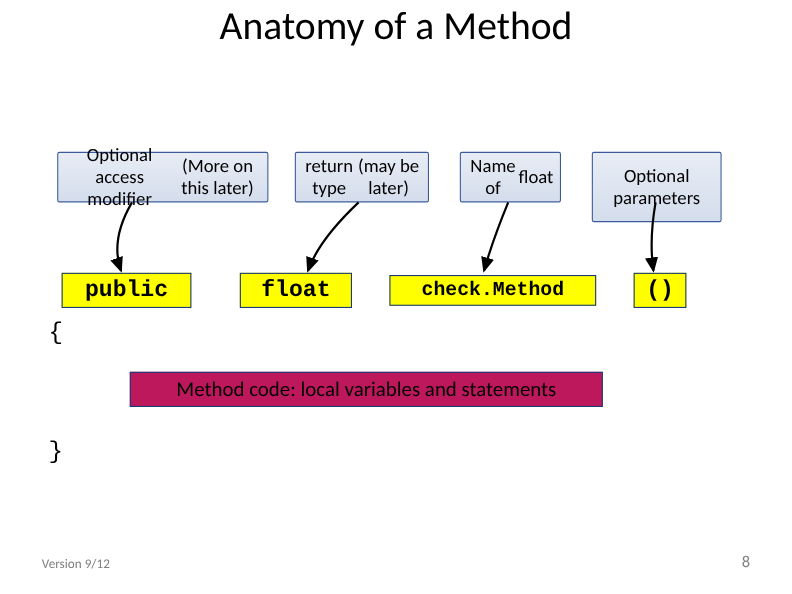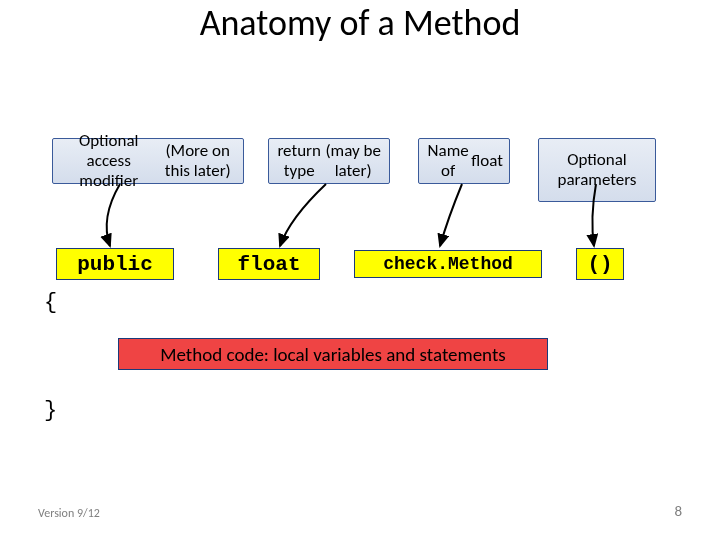--- a/index.html
+++ b/index.html
@@ -1,21 +1,21 @@
 <!DOCTYPE html>
 <html><head>
 <meta charset="utf-8">
 <style>
   * { box-sizing: border-box; margin: 0; padding: 0; }
   html, body { width: 720px; height: 540px; background: #fff; font-family: Calibri, Arial, sans-serif; position: relative; }
   .slide { width: 720px; height: 540px; position: relative; }
   .title { font-size: 36px; text-align: center; padding-top: 1px; color: #000; }
   .label-box { position: absolute; background: linear-gradient(#e8edf5, #d4ddec); border: 1px solid #3a5a9a; border-radius: 2px; font-size: 17px; text-align: center; padding: 0 6px; display: flex; align-items: center; justify-content: center; color: #000; }
   .token-box { position: absolute; background: #ffff00; border: 1px solid #1a3a7a; font-family: "Courier New", monospace; font-weight: bold; font-size: 21px; text-align: center; display: flex; align-items: center; justify-content: center; padding: 2px 20px; }
-  .method-body { position: absolute; background: #ef4444; border: 1px solid #1a3a7a; font-size: 19px; text-align: center; display: flex; align-items: center; justify-content: center; }
+  .method-body { position: absolute; background: #be185d; border: 1px solid #1a3a7a; font-size: 19px; text-align: center; display: flex; align-items: center; justify-content: center; }
   .brace { position: absolute; font-family: "Courier New", monospace; font-size: 22px; }
   .footer-left { position: absolute; left: 38px; bottom: 20px; font-size: 12px; color: #808080; }
   .footer-right { position: absolute; right: 38px; bottom: 20px; font-size: 15px; color: #808080; }
   svg.arrows { position: absolute; left: 0; top: 0; width: 720px; height: 540px; pointer-events: none; }
 </style>
 </head>
 <body>
 
 <div class="slide">
 

